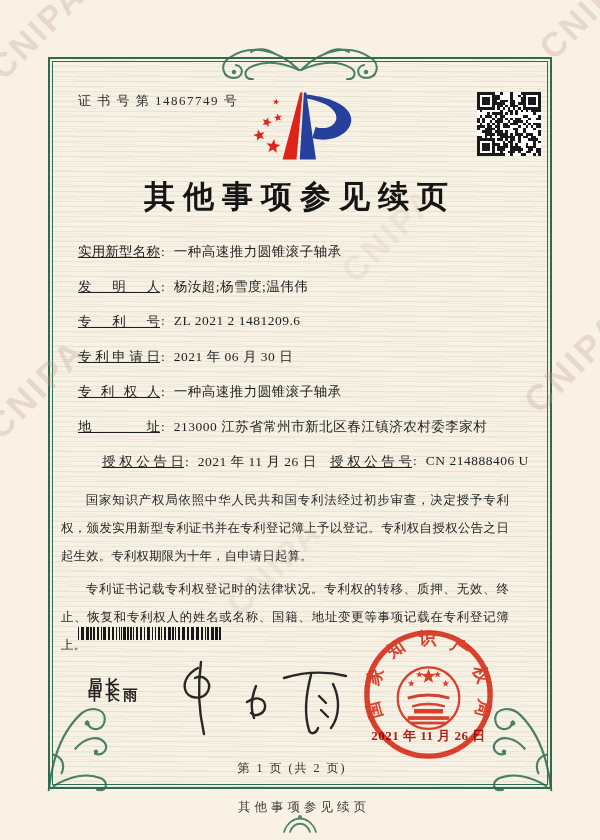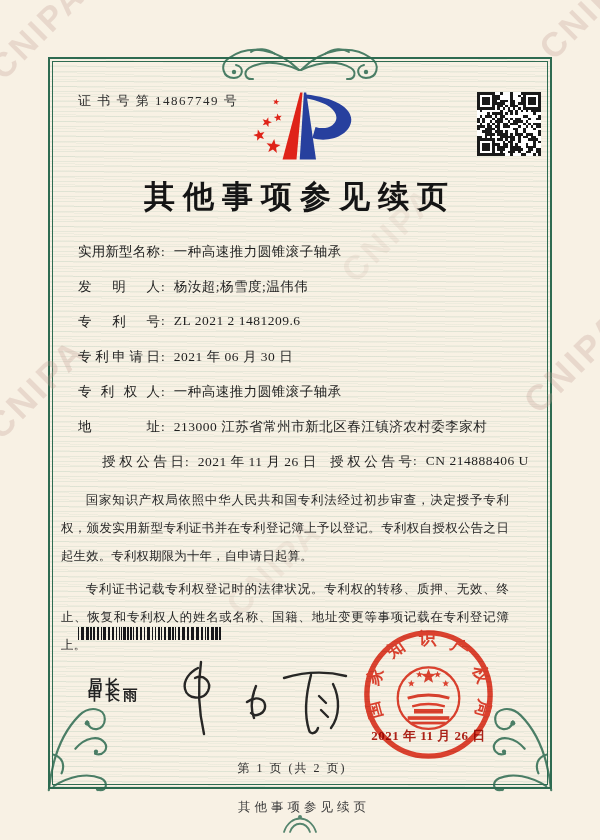--- a/index.html
+++ b/index.html
@@ -25,21 +25,21 @@
   }
   .wm.light{color:rgba(197,159,148,.15);}
   .cert-no{position:absolute;left:78px;top:92px;font-size:13px;letter-spacing:1.5px;color:#2b2b2b;z-index:3;}
   .logo{position:absolute;left:238px;top:86px;z-index:3;}
   .qr{position:absolute;left:477px;top:92px;z-index:3;}
   .title{
     position:absolute;left:0;right:0;top:176px;text-align:center;
     font-size:31px;font-weight:bold;letter-spacing:8px;color:#151515;z-index:3;
   }
   .row{position:absolute;left:78px;height:18px;font-size:13.5px;color:#1f1f1f;z-index:3;white-space:nowrap;}
-  .lbl{display:inline-block;width:82px;text-align:justify;text-align-last:justify;vertical-align:top;}
+  .lbl{display:inline-block;width:82px;text-align:justify;text-align-last:justify;vertical-align:top;text-decoration:underline;}
   .colon{margin-left:1px;}
   .val{margin-left:9px;letter-spacing:.5px;}
   .col2{position:absolute;left:228px;top:0;}
   .paras{position:absolute;left:61px;top:486px;width:448px;z-index:3;
     font-size:12.4px;line-height:28px;color:#262626;text-align:justify;letter-spacing:.2px;}
   .paras p{margin:0 0 5px;text-indent:2em;}
   .barcode{position:absolute;left:78px;top:627px;width:172px;height:13px;z-index:3;font-size:0;}
   .barcode i{display:inline-block;height:100%;background:#17171a;vertical-align:top;}
   .dir-label,.dir-name{
     position:absolute;left:88px;z-index:4;font-family:"Liberation Sans","DejaVu Sans",sans-serif;

